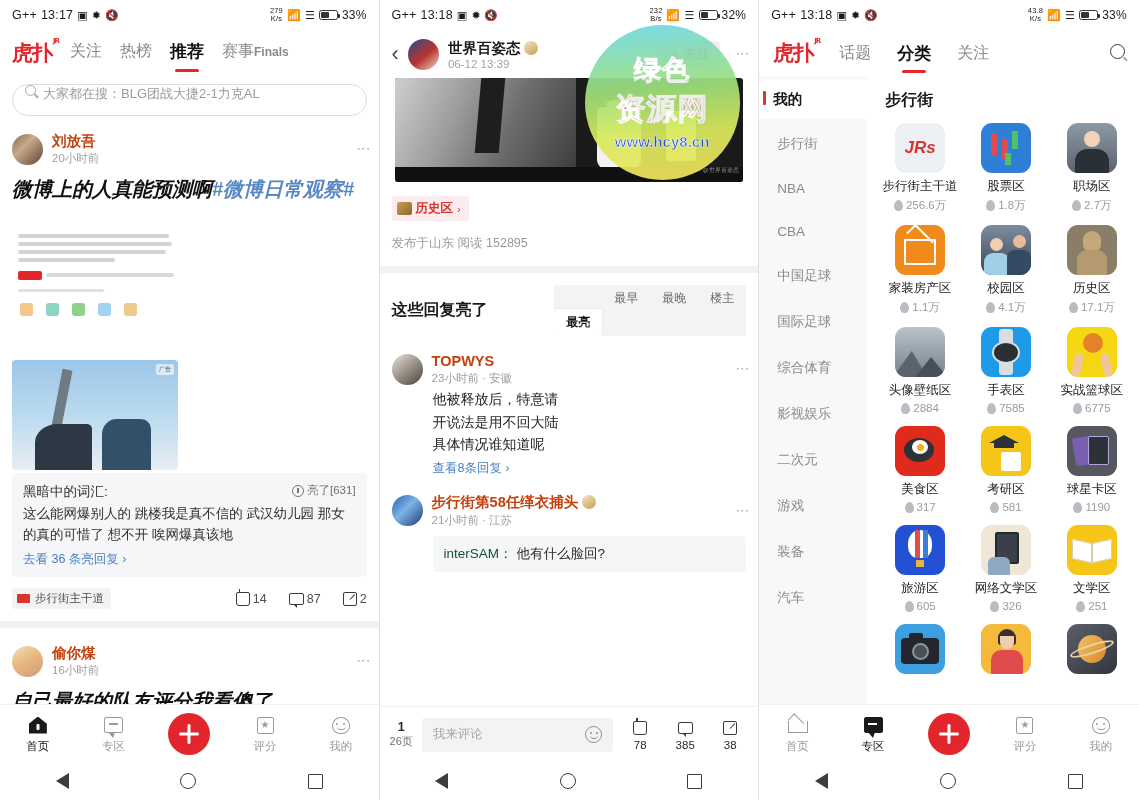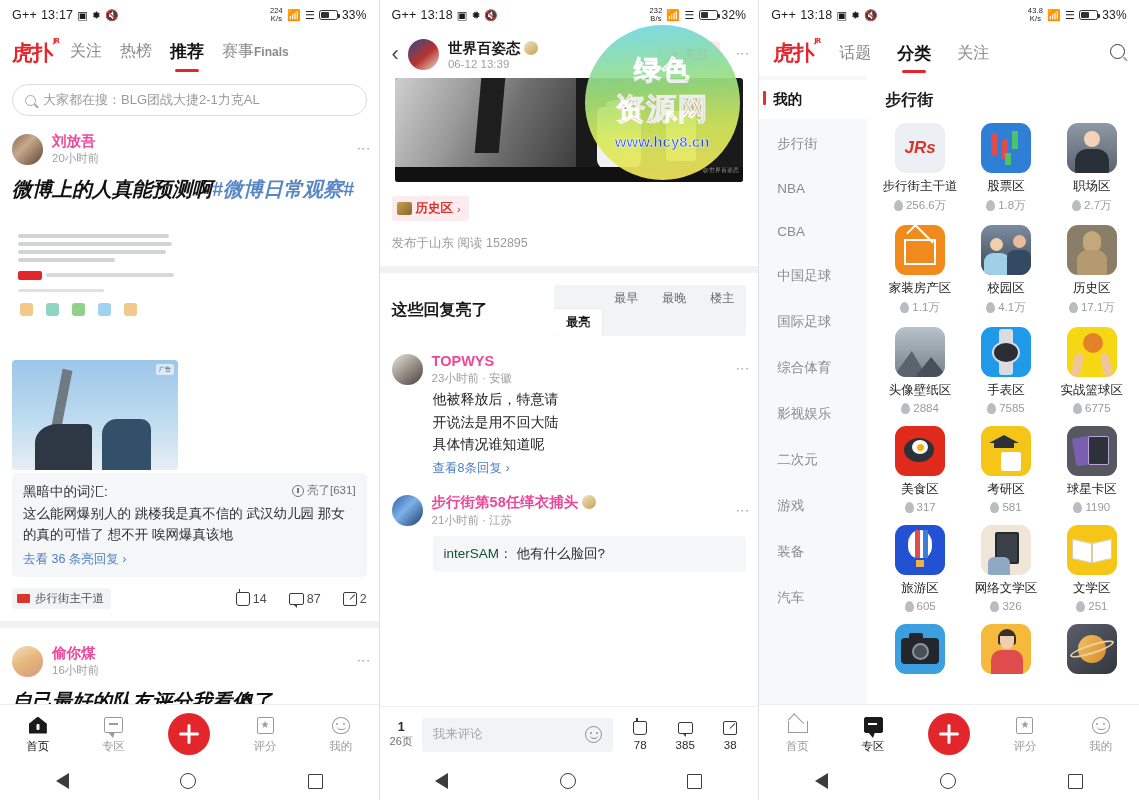--- a/index.html
+++ b/index.html
@@ -26,33 +26,33 @@
   .logo{ font-size:21px; font-weight:bold; color:#e3262b; position:relative;
      font-family:"DejaVu Sans",sans-serif; letter-spacing:-1px; }
   .logo sup{ font-size:7px; position:absolute; top:-2px; right:-7px;}
   .tab{ font-size:16px; color:#8a8a8a; position:relative; padding-bottom:4px;}
   .tab.on{ color:#151515; font-weight:bold; font-size:17px;}
   .tab.on:after{ content:""; position:absolute; left:50%; transform:translateX(-50%);
      bottom:-5px; width:24px; height:3px; background:#e3262b; border-radius:2px;}
   .tab .fin{ font-size:12px; font-weight:bold;}
 
   .searchbar{ margin:8px 12px 0; height:32px; border:1px solid #dcdcdc; border-radius:16px;
-     display:flex; align-items:center; padding:0 12px; gap:7px; color:#9a9a9a; font-size:13px;}
+     display:flex; align-items:flex-start; padding:0 12px; gap:7px; color:#9a9a9a; font-size:13px;}
   .mag{ width:11px;height:11px;border:1.6px solid #a8a8a8;border-radius:50%;position:relative;display:inline-block;flex:none;}
   .mag:after{content:"";position:absolute;right:-4px;bottom:-2px;width:5px;height:1.6px;background:#a8a8a8;transform:rotate(45deg);}
 
   .post{ padding:10px 12px 0; }
   .post-head{ display:flex; align-items:center; gap:9px; padding:6px 0 4px;}
   .av{ width:31px;height:31px;border-radius:50%;flex:none; background:#c8c8c8; overflow:hidden;}
   .av.a1{ background:linear-gradient(135deg,#8a6b55 0%,#c7a98c 40%,#5c4434 100%);}
   .av.a2{ background:linear-gradient(150deg,#f6dfc0 0%,#e8b97e 45%,#d39a7b 100%);}
   .av.a3{ background:linear-gradient(140deg,#2b4a8c 0%,#b9332f 55%,#eae3d2 100%);}
   .av.a4{ background:linear-gradient(140deg,#e8e3da 0%,#9a9288 50%,#45413c 100%);}
   .av.a5{ background:linear-gradient(135deg,#2d5fa8 0%,#7db2e8 45%,#1c3c6e 100%);}
-  .uname{ font-size:14.5px; font-weight:bold; color:#ec4899; line-height:1.25;}
+  .uname{ font-size:14.5px; font-weight:bold; color:#c2410c; line-height:1.25;}
   .utime{ font-size:11.5px; color:#a0a0a0; line-height:1.4;}
   .dots{ margin-left:auto; color:#b5b5b5; font-size:14px; letter-spacing:0; line-height:.5;
      writing-mode:vertical-rl; }
   .ptitle{ font-size:20px; font-weight:bold; color:#111; line-height:1.35; margin:6px 0 8px;font-style:italic;}
   .ptitle .tag{ color:#5887c4; font-weight:bold;}
   .pimg{ width:166px; height:110px; border-radius:4px; overflow:hidden; position:relative;
      background:#f4f6f8;}
   .pimg .sky{ position:absolute; inset:0; background:linear-gradient(180deg,#9cc6e8 0%,#bedcf0 55%,#e8eef2 100%);}
   .pimg .sh1{ position:absolute; left:26%; top:8%; width:10px; height:72%; background:#6f7a85; transform:rotate(11deg);}
   .pimg .sh2{ position:absolute; left:14%; bottom:0; width:34%; height:42%; background:#2e3845; border-radius:40% 10% 0 0;}
@@ -229,21 +229,21 @@
     <div class="statusbar">
       <div class="sb-left">
         <span>G++</span>
         <span>13:17</span>
         <span class="sb-ico">▣</span>
         <span class="sb-ico">✹</span>
         <span class="sb-ico">🔇</span>
       </div>
       <div class="sb-right">
         <span class="sb-net">
-          <span>224</span><br><span>K/s</span>
+          <span>279</span><br><span>K/s</span>
         </span>
         <span class="sb-ico">📶</span>
         <span class="sb-ico">☰</span>
         <span class="batt">
             <i></i>
           </span>
         <span>33%</span>
       </div>
     </div>
 

